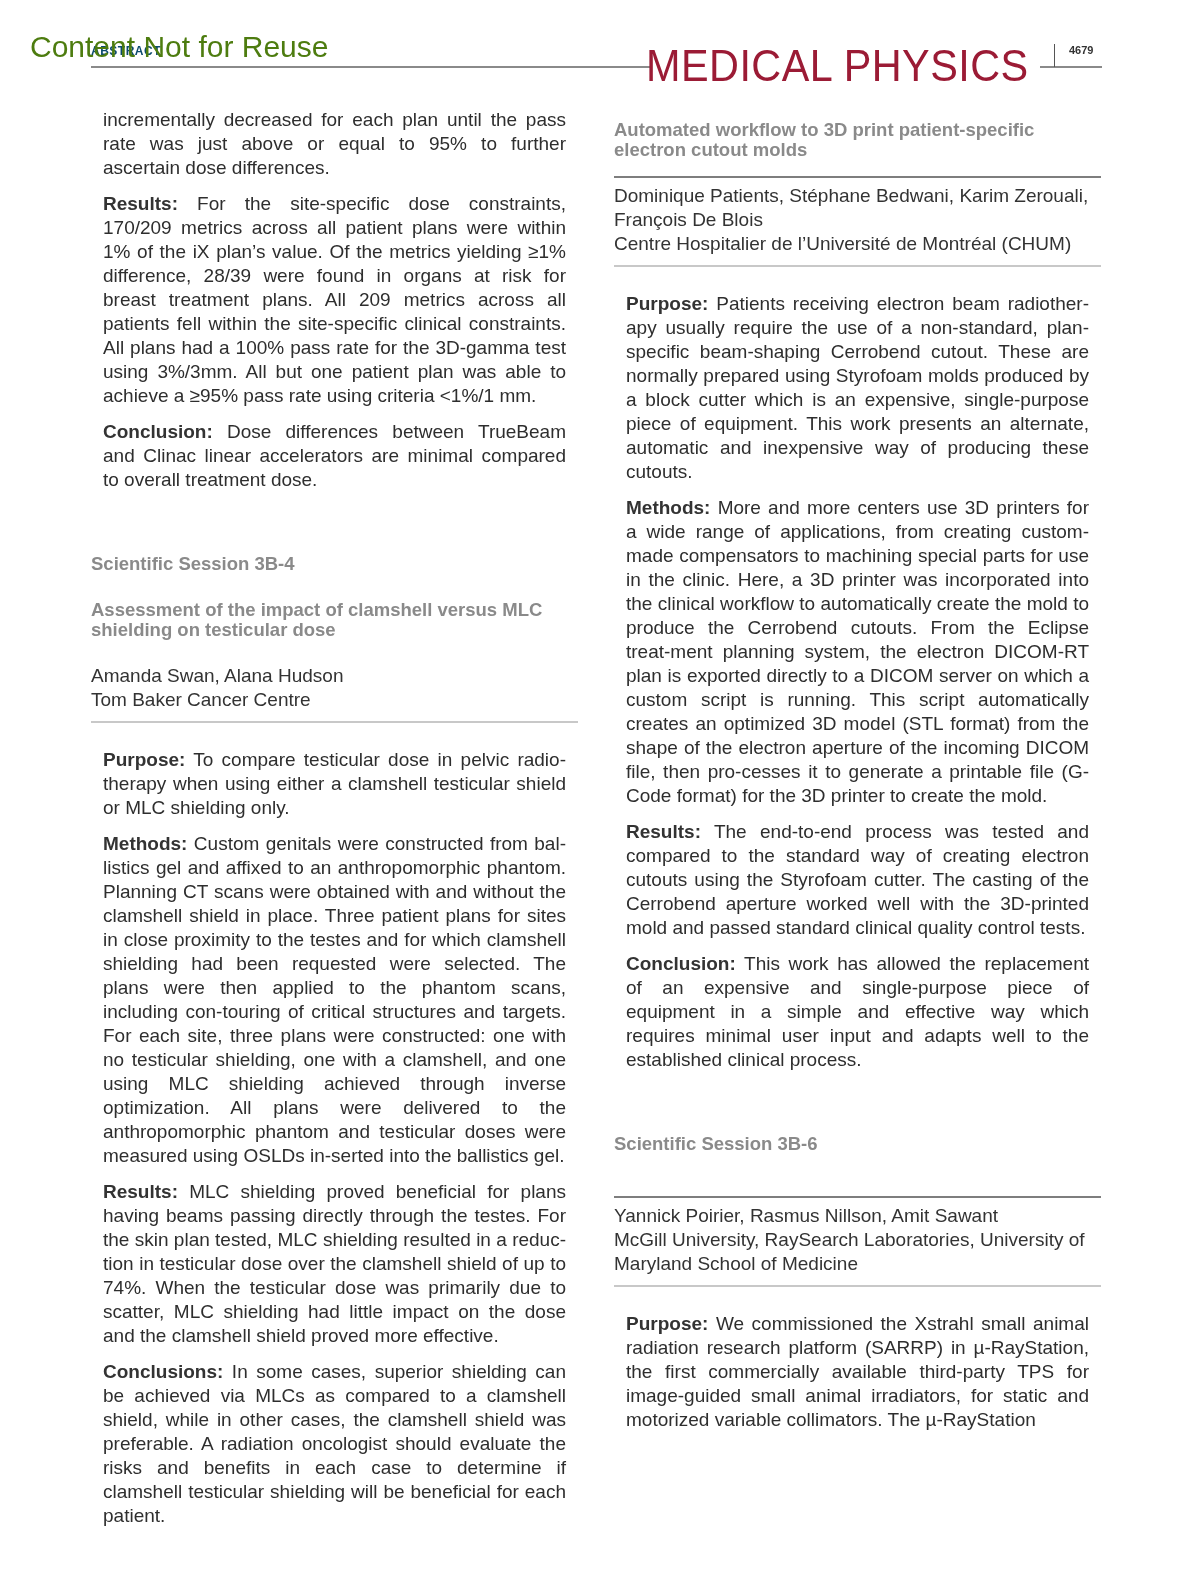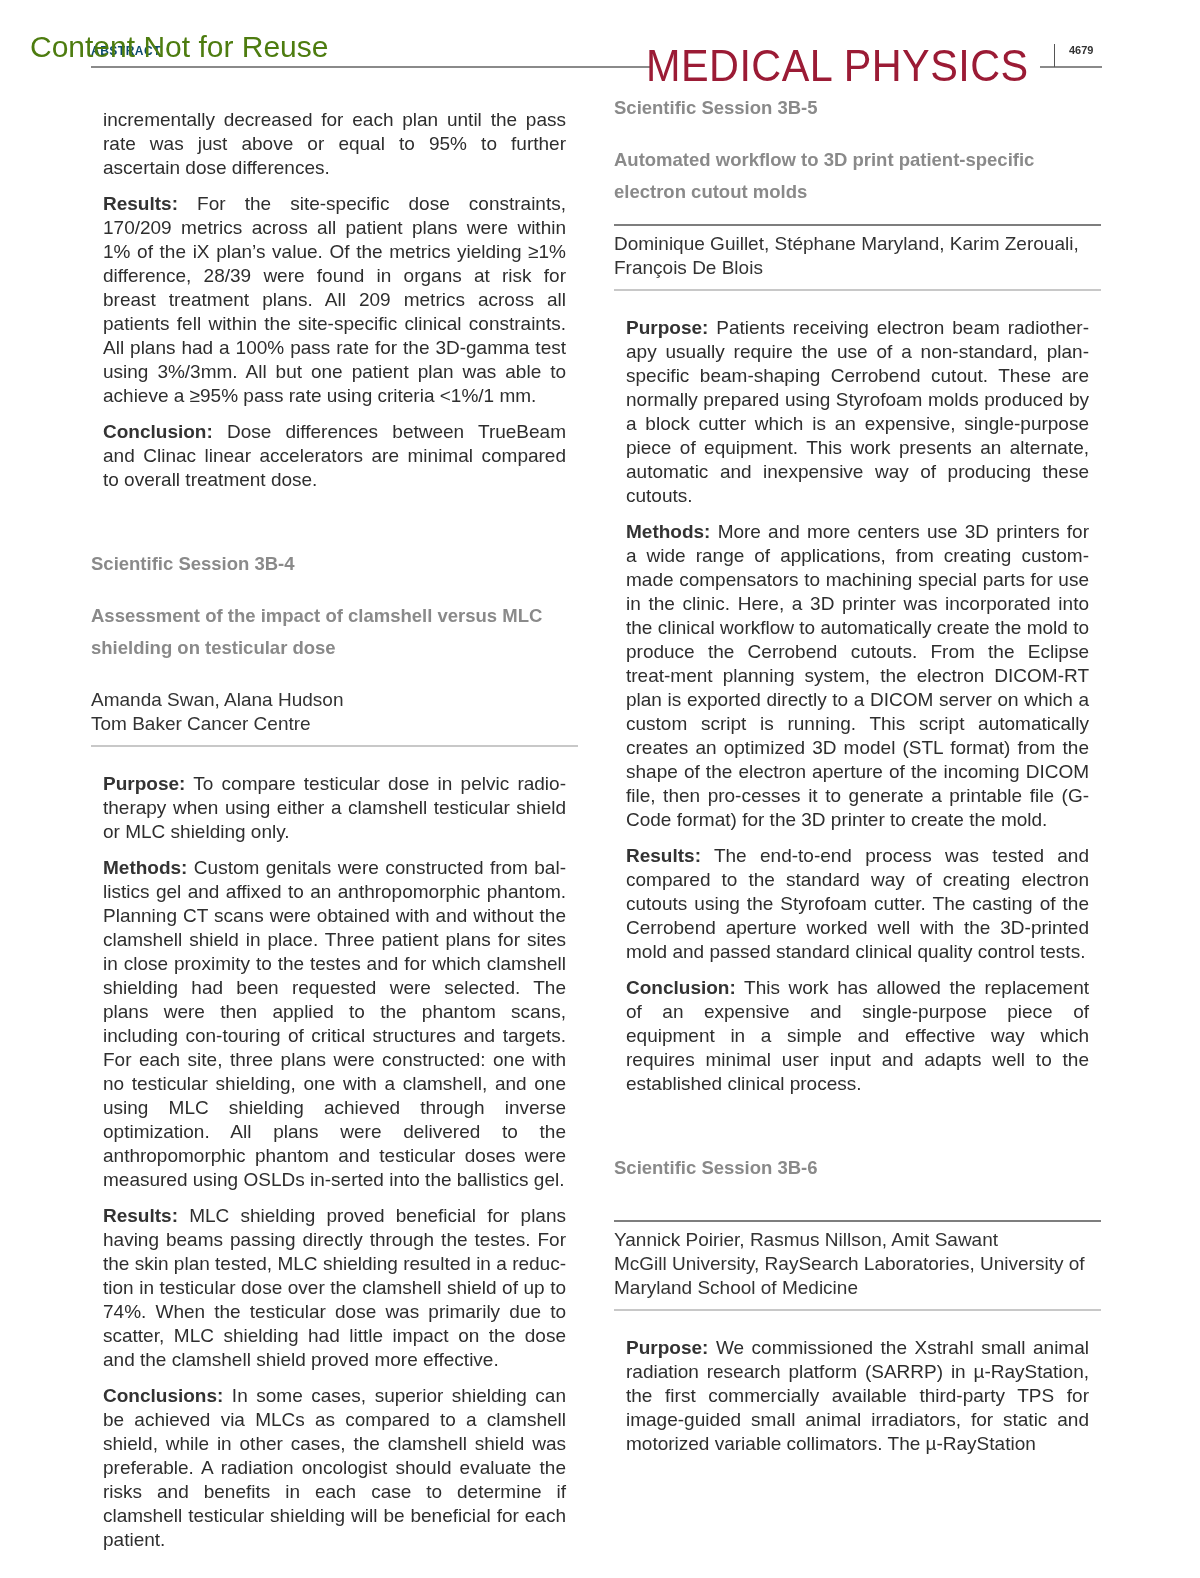--- a/index.html
+++ b/index.html
@@ -16,21 +16,21 @@
   .header-rule-right { position: absolute; left: 1040px; top: 66px; width: 62px; height: 2px; background: #8a8a8a; }
   .header-tick { position: absolute; left: 1054px; top: 44px; width: 1px; height: 23px; background: #555; }
   .page-number { position: absolute; left: 1069px; top: 44px; font-size: 11px; font-weight: bold; color: #333; }
 
   .col { position: absolute; top: 96px; width: 487px; font-size: 19px; line-height: 24px; }
   .col.left { left: 91px; }
   .col.right { left: 614px; }
   p { margin: 12px; text-align: justify; hyphens: manual; }
   .lbl { font-weight: bold; color: #333; }
   .session { font-weight: bold; color: #8a8a8a; font-size: 18.5px; }
-  .atitle { font-weight: bold; color: #8a8a8a; font-size: 18.5px; line-height: 32px; }
+  .atitle { font-weight: bold; color: #8a8a8a; font-size: 18.5px; line-height: 20px; }
   .authors, .affil { color: #333; text-align: left; }
   .rule-dark { height: 2px; background: #7e7e7e; margin: 0; }
   .rule-light { height: 2px; background: #c8c8c8; margin: 0; }
 </style>
 </head>
 <body>
 
 <div class="watermark">Content Not for Reuse</div>
 <div class="section-tag">ABSTRACT</div>
 <div class="header-rule"></div>
@@ -54,27 +54,27 @@
   <div style="height:9px"></div>
   <div class="rule-light"></div>
   <div style="height:13px"></div>
   <p><span class="lbl">Purpose:</span><span> To compare testicular dose in pelvic radio-therapy when using either a clamshell testicular shield or MLC shielding only.</span></p>
   <p><span class="lbl">Methods:</span><span> Custom genitals were constructed from bal-listics gel and affixed to an anthropomorphic phantom. Planning CT scans were obtained with and without the clamshell shield in place. Three patient plans for sites in close proximity to the testes and for which clamshell shielding had been requested were selected. The plans were then applied to the phantom scans, including con-touring of critical structures and targets. For each site, three plans were constructed: one with no testicular shielding, one with a clamshell, and one using MLC shielding achieved through inverse optimization. All plans were delivered to the anthropomorphic phantom and testicular doses were measured using OSLDs in-serted into the ballistics gel.</span></p>
   <p><span class="lbl">Results:</span><span> MLC shielding proved beneficial for plans having beams passing directly through the testes. For the skin plan tested, MLC shielding resulted in a reduc-tion in testicular dose over the clamshell shield of up to 74%. When the testicular dose was primarily due to scatter, MLC shielding had little impact on the dose and the clamshell shield proved more effective.</span></p>
   <p><span class="lbl">Conclusions:</span><span> In some cases, superior shielding can be achieved via MLCs as compared to a clamshell shield, while in other cases, the clamshell shield was preferable. A radiation oncologist should evaluate the risks and benefits in each case to determine if clamshell testicular shielding will be beneficial for each patient.</span></p>
 </div>
 
 <div class="col right">
-  <div class="session">Scientific Session 3B-5</div>
   <div style="height:24px"></div>
   <div class="atitle">Automated workflow to 3D print patient-specific electron cutout molds</div>
   <div style="height:16px"></div>
   <div class="rule-dark"></div>
   <div style="height:6px"></div>
-  <div class="authors">Dominique Guillet, Stéphane Maryland, Karim Zerouali, François De Blois</div>
+  <div class="authors">Dominique Patients, Stéphane Bedwani, Karim Zerouali, François De Blois</div>
+  <div class="affil">Centre Hospitalier de l’Université de Montréal (CHUM)</div>
   <div style="height:9px"></div>
   <div class="rule-light"></div>
   <div style="height:13px"></div>
   <p><span class="lbl">Purpose:</span><span> Patients receiving electron beam radiother-apy usually require the use of a non-standard, plan-specific beam-shaping Cerrobend cutout. These are normally prepared using Styrofoam molds produced by a block cutter which is an expensive, single-purpose piece of equipment. This work presents an alternate, automatic and inexpensive way of producing these cutouts.</span></p>
   <p><span class="lbl">Methods:</span><span> More and more centers use 3D printers for a wide range of applications, from creating custom-made compensators to machining special parts for use in the clinic. Here, a 3D printer was incorporated into the clinical workflow to automatically create the mold to produce the Cerrobend cutouts. From the Eclipse treat-ment planning system, the electron DICOM-RT plan is exported directly to a DICOM server on which a custom script is running. This script automatically creates an optimized 3D model (STL format) from the shape of the electron aperture of the incoming DICOM file, then pro-cesses it to generate a printable file (G-Code format) for the 3D printer to create the mold.</span></p>
   <p><span class="lbl">Results:</span><span> The end-to-end process was tested and compared to the standard way of creating electron cutouts using the Styrofoam cutter. The casting of the Cerrobend aperture worked well with the 3D-printed mold and passed standard clinical quality control tests.</span></p>
   <p><span class="lbl">Conclusion:</span><span> This work has allowed the replacement of an expensive and single-purpose piece of equipment in a simple and effective way which requires minimal user input and adapts well to the established clinical process.</span></p>
 
   <div style="height:48px"></div>
   <div class="session">Scientific Session 3B-6</div>

